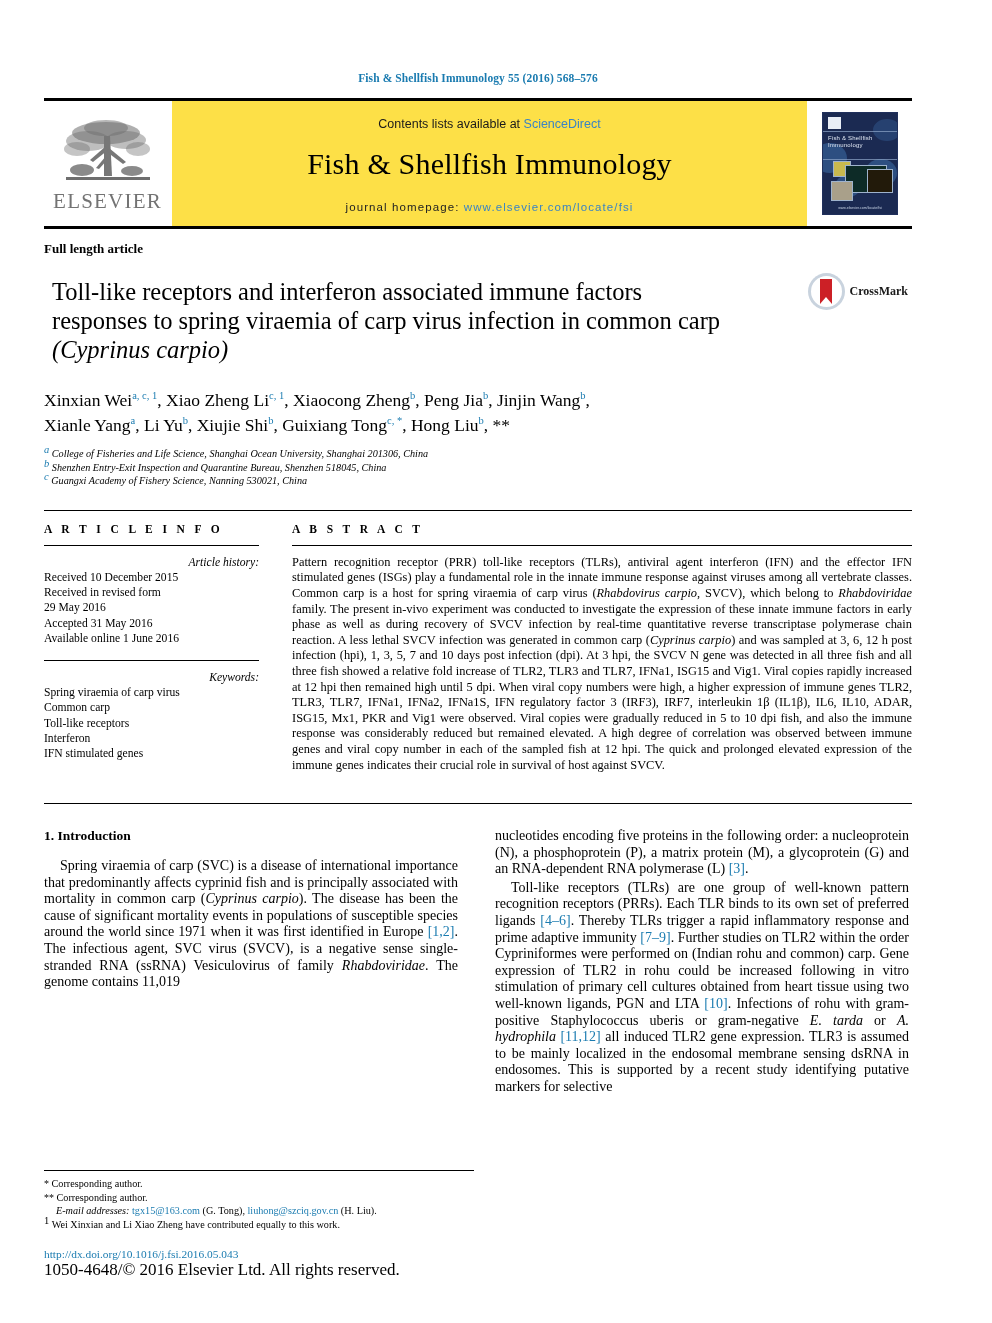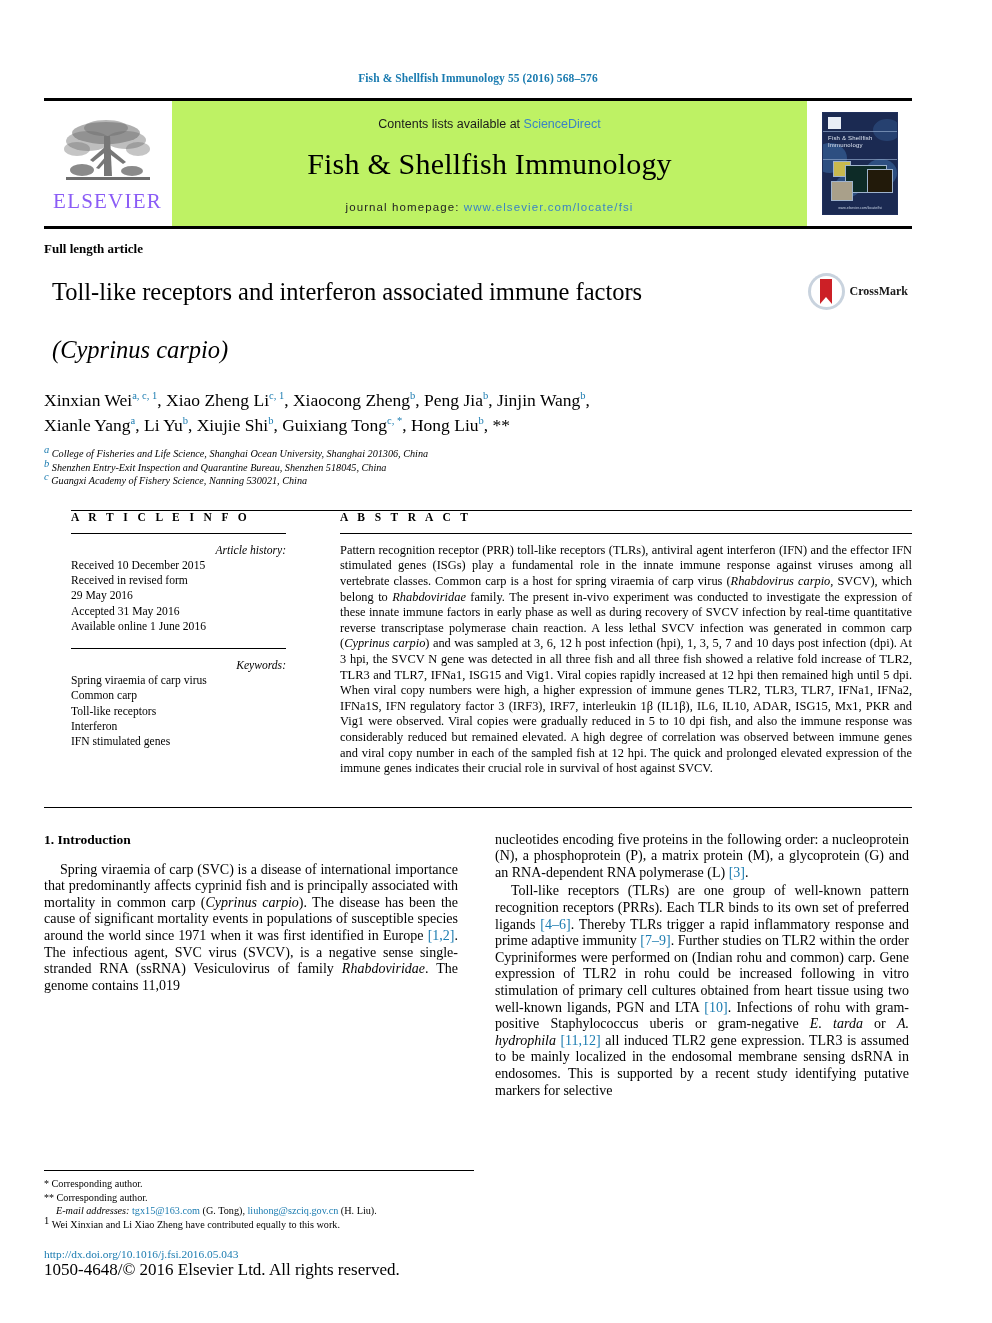--- a/index.html
+++ b/index.html
@@ -49,31 +49,31 @@
     display: flex;
     flex-direction: column;
     align-items: center;
     justify-content: center;
     box-sizing: border-box;
     padding: 6px 4px;
   }
   .tree-svg { display:block; }
   .elsevier-word {
     font-family: "Liberation Serif", serif;
-    color: #8b5cf6;
+    color: #737373;
     font-size: 21px;
     letter-spacing: 1.2px;
     line-height: 1;
     margin-top: 1px;
     font-weight: normal;
     text-align: right;
   }
   .journal-band {
     flex: 1 1 auto;
-    background: #bef264;
+    background: #fde047;
     display: flex;
     flex-direction: column;
     align-items: center;
     justify-content: center;
     position: relative;
     border-left: 1px solid #fff;
     border-right: 1px solid #fff;
   }
   .contents-line {
     font-family: "Liberation Sans", sans-serif;
@@ -216,23 +216,22 @@
     font-style: italic;
     line-height: 13.6px;
     font-family: "Liberation Serif", serif;
   }
 
   
   .info-abstract {
     display: flex;
     margin-top: 22px;
     border-top: 1px solid #000;
-    padding-top: 0;
-    gap: 54px;
-    margin-left: 27px;
+    padding-top: 12px;
+    gap: 33px;
   }
   .col-info {
     flex: 0 0 215px;
   }
   .col-abstract {
     flex: 1 1 auto;
   }
   .sec-head {
     font-family: "Liberation Serif", serif;
     font-size: 11.5px;
@@ -387,21 +386,21 @@
         <div class="cover-foot">www.elsevier.com/locate/fsi</div>
       </div>
     </div>
   </div>
 
   <div class="art-type">Full length article</div>
 
   <div class="title-row">
     <h1 class="art-title">
       <span>Toll-like receptors and interferon associated immune factors</span><br>
-      <br>
+      <span>responses to spring viraemia of carp virus infection in common carp</span><br>
       <em>(Cyprinus carpio)</em>
     </h1>
     <div class="crossmark">
       <div class="cm-circle">
           <span class="bookmark"></span>
         </div>
       <span class="cm-text">CrossMark</span>
     </div>
   </div>
 

